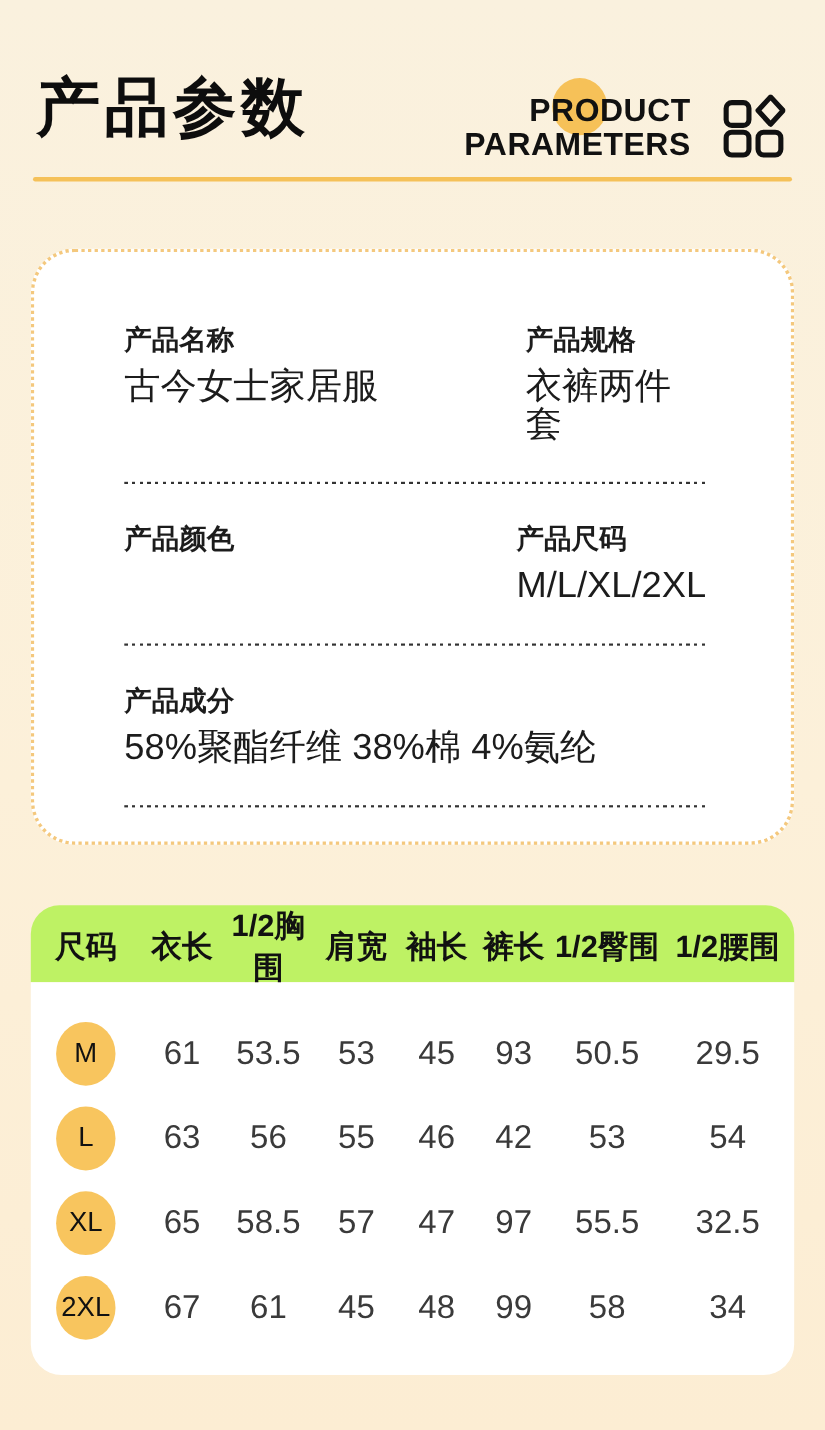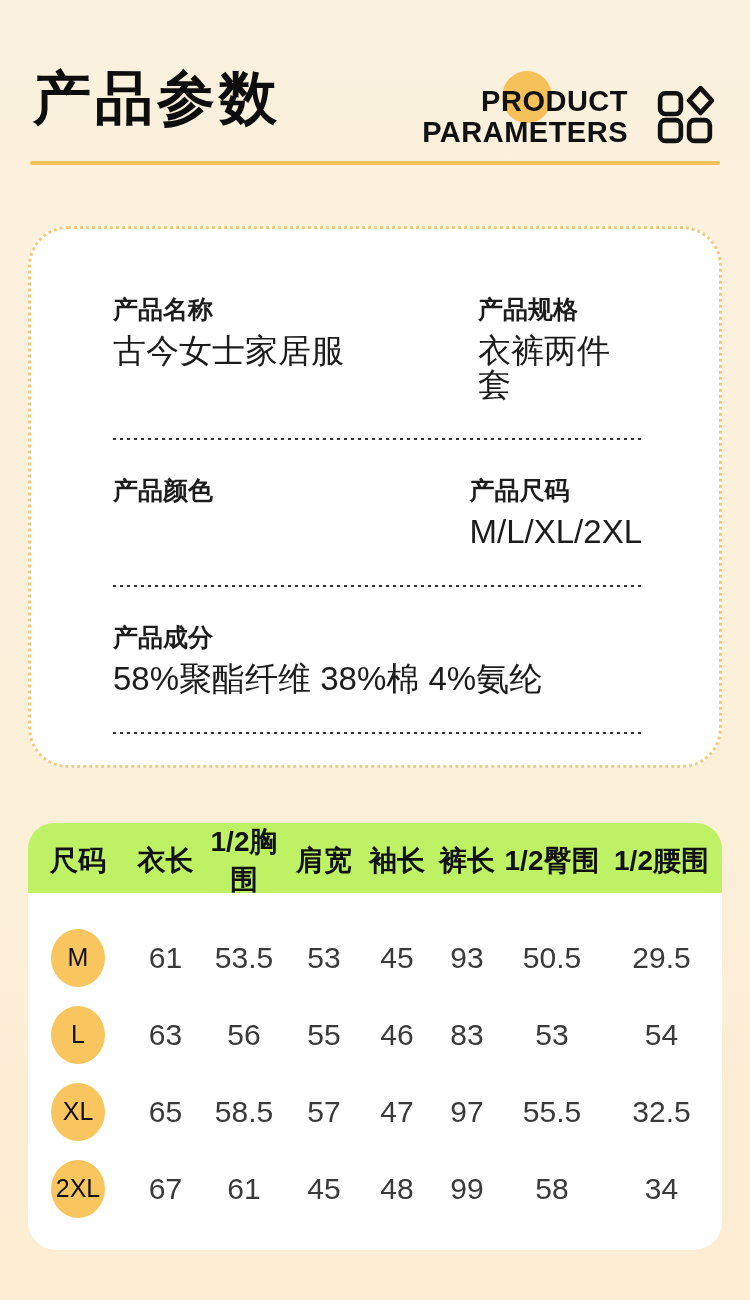--- a/index.html
+++ b/index.html
@@ -235,21 +235,21 @@
     </div>
 
     <div class="trow">
       <div class="td">
           <div class="size-badge">L</div>
         </div>
       <div class="td">63</div>
       <div class="td">56</div>
       <div class="td">55</div>
       <div class="td">46</div>
-      <div class="td">83</div>
+      <div class="td">42</div>
       <div class="td">53</div>
       <div class="td">54</div>
     </div>
 
     <div class="trow">
       <div class="td">
           <div class="size-badge">XL</div>
         </div>
       <div class="td">65</div>
       <div class="td">58.5</div>

